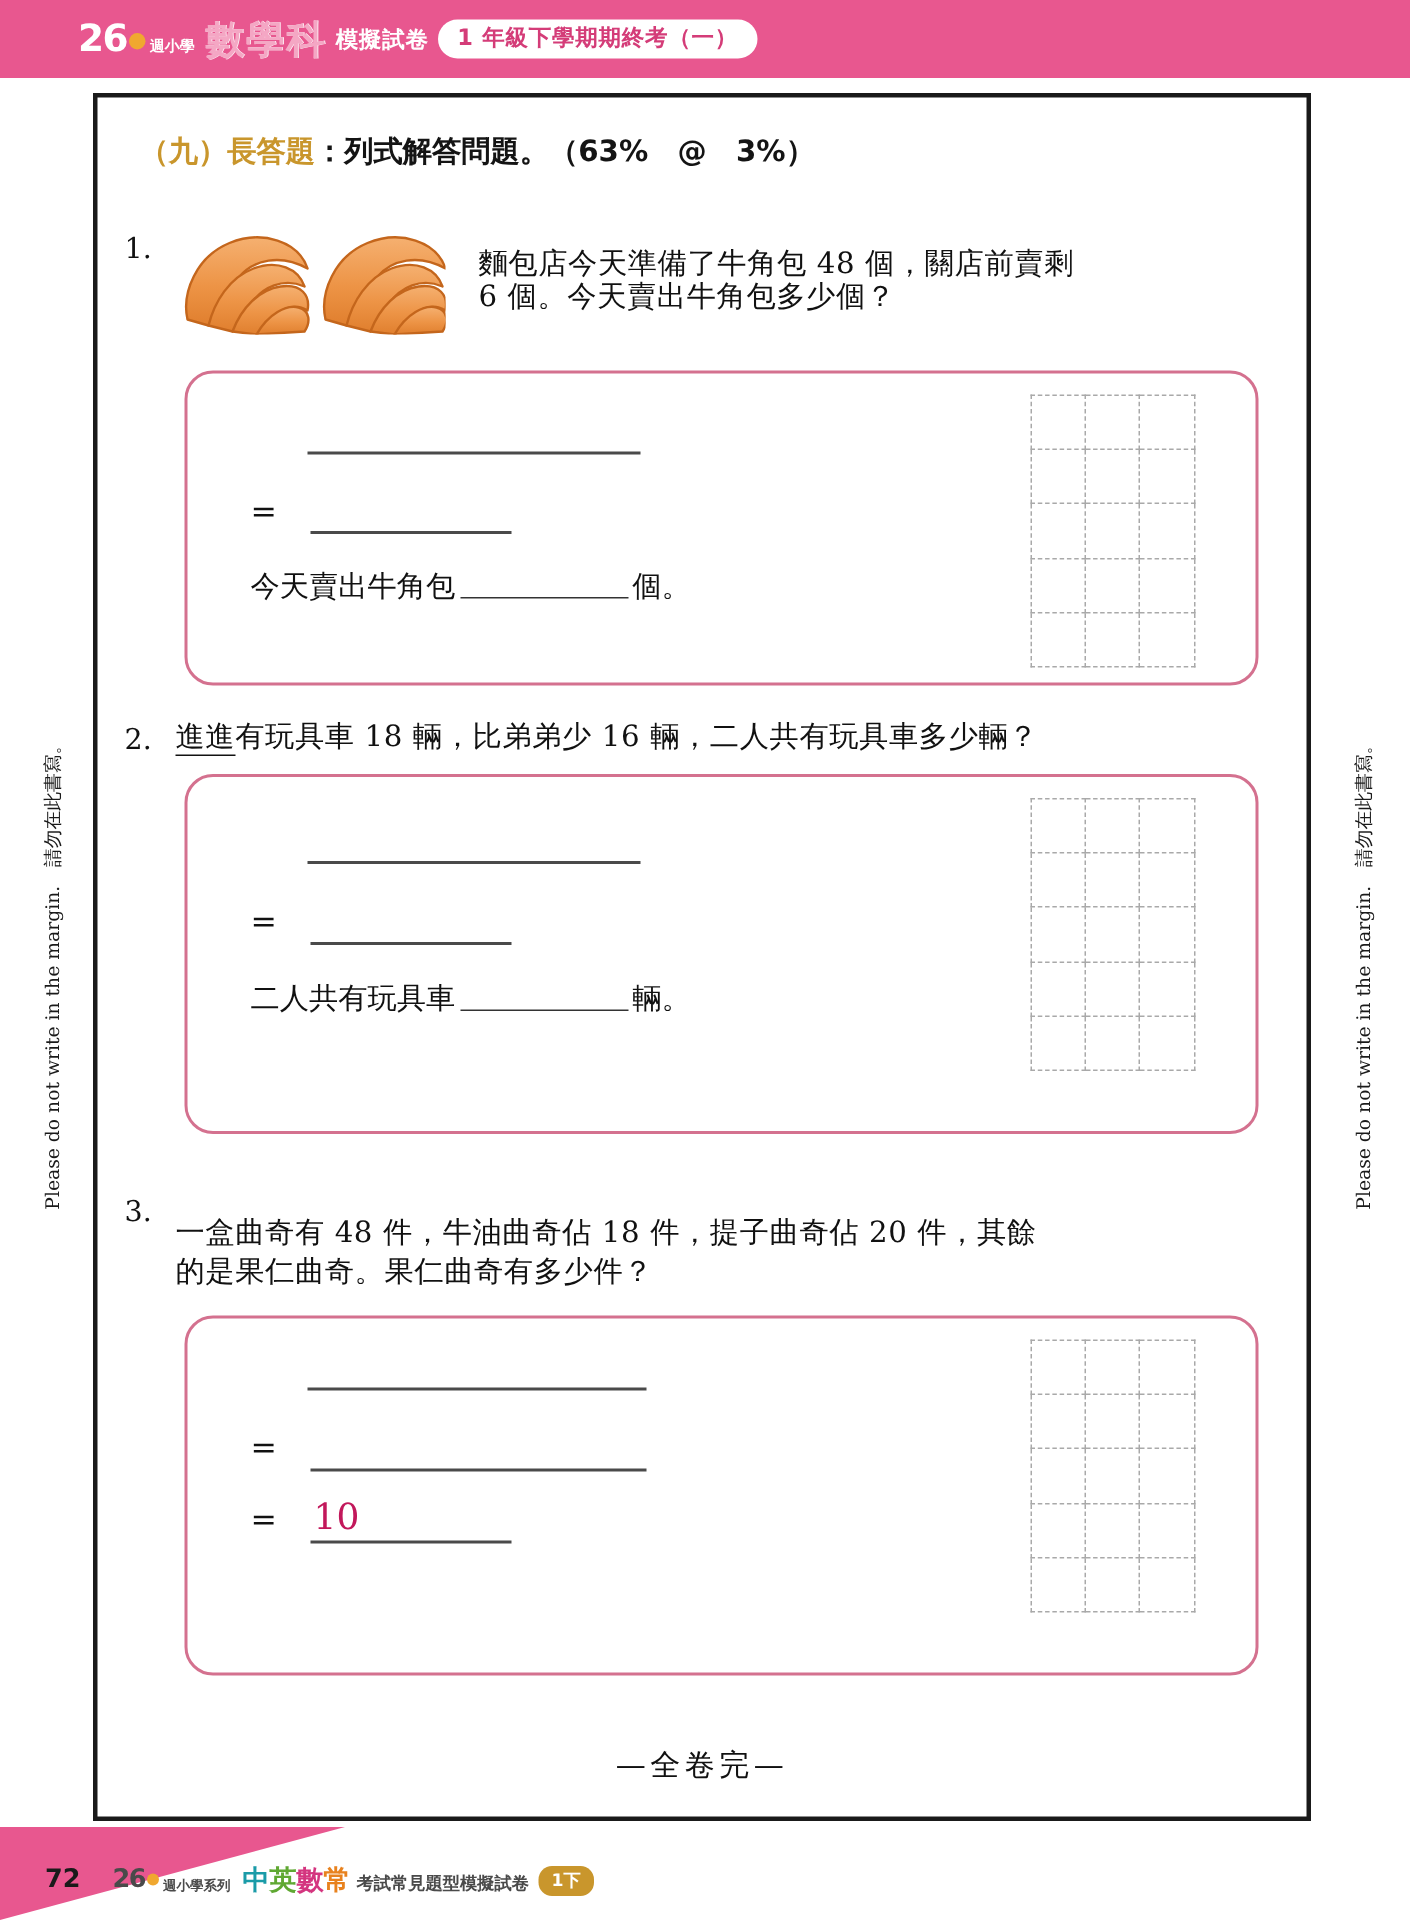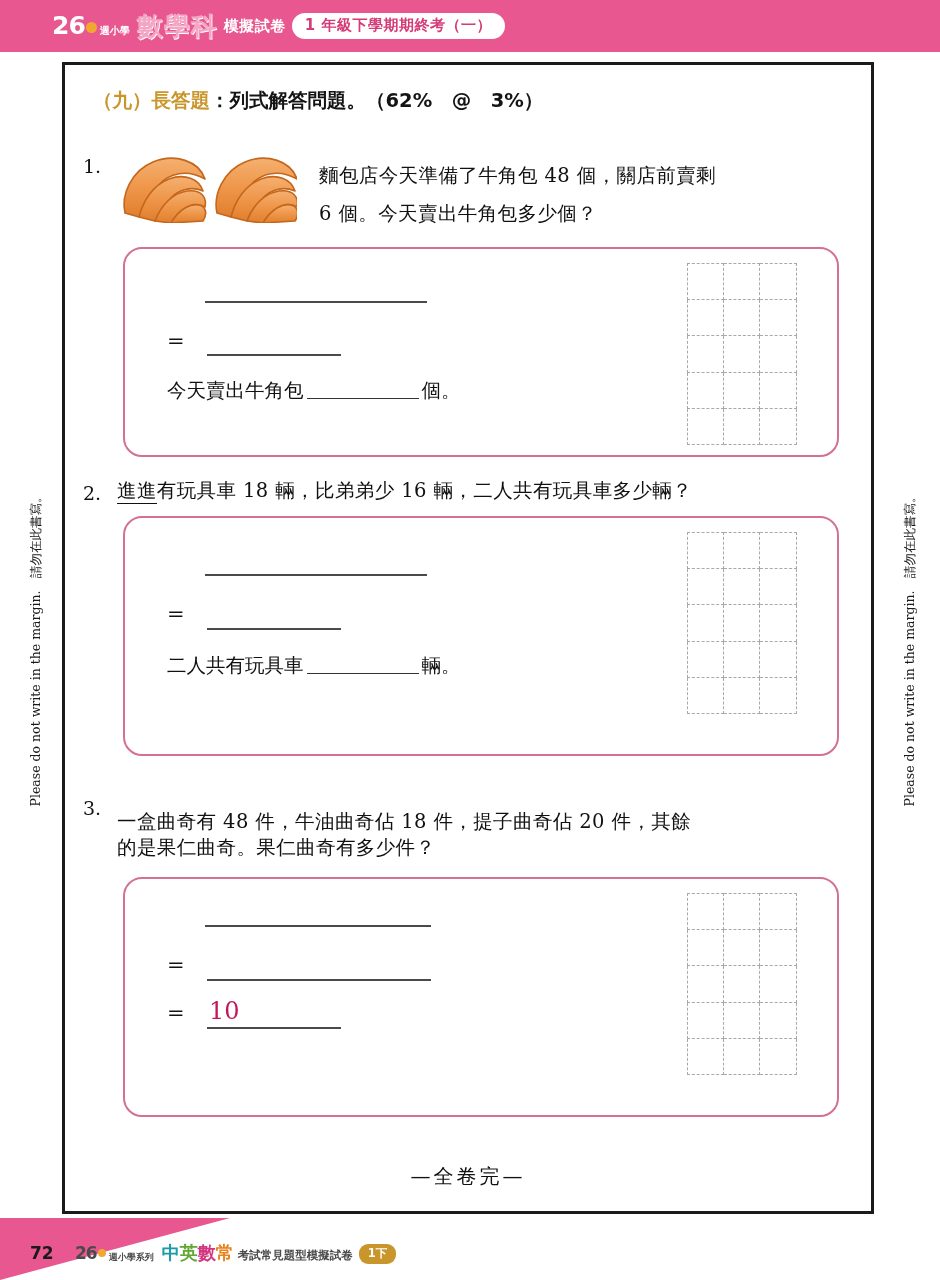--- a/index.html
+++ b/index.html
@@ -188,21 +188,21 @@
     <span class="grade-pill">1 年級下學期期終考（一）</span>
   </div>
 </div>
 
 <div class="margin-note margin-left">Please do not write in the margin.　請勿在此書寫。</div>
 <div class="margin-note margin-right">Please do not write in the margin.　請勿在此書寫。</div>
 
 <div class="frame">
 
   <div class="sec-head">
-    <span class="sec-num">（九）長答題</span><span class="sec-rest">：列式解答問題。（62%　@　3%）</span>
+    <span class="sec-num">（九）長答題</span><span class="sec-rest">：列式解答問題。（63%　@　3%）</span>
   </div>
 
   <div class="q" style="top:78px;height:320px;">
     <div class="q-no" style="top:12px;">1.</div>
 
     <div class="croissants">
       <svg width="180" height="72" viewBox="0 0 180 72">
         <defs>
           <linearGradient id="cg" x1="0" y1="0" x2="0" y2="1">
             <stop offset="0%" stop-color="#f5b070"></stop>
@@ -219,21 +219,21 @@
         <g transform="translate(92,0)">
           <path d="M8 62 C4 44 14 20 36 11 C58 2 82 10 88 28 C70 18 52 22 42 34 C32 46 26 58 22 66 Z" fill="url(#cg)" stroke="#c4661c" stroke-width="1.6" stroke-linejoin="round"></path>
           <path d="M22 66 C26 50 36 34 52 28 C68 22 82 28 86 40 C72 34 58 40 50 52 C44 61 40 67 38 70 Z" fill="url(#cg)" stroke="#c4661c" stroke-width="1.6" stroke-linejoin="round"></path>
           <path d="M38 70 C44 54 56 42 70 40 C84 38 90 46 88 56 C78 50 68 56 62 64 C58 69 56 71 54 72 Z" fill="url(#cg)" stroke="#c4661c" stroke-width="1.6" stroke-linejoin="round"></path>
           <path d="M54 72 C62 58 74 52 82 54 C90 56 90 64 86 70 Z" fill="url(#cg)" stroke="#c4661c" stroke-width="1.6" stroke-linejoin="round"></path>
         </g>
       </svg>
     </div>
 
     <div class="q-text" style="left:254px;top:12px;">麵包店今天準備了牛角包 48 個，關店前賣剩</div>
-    <div class="q-text" style="left:254px;top:50px;">6 個。今天賣出牛角包多少個？</div>
+    <div class="q-text" style="left:254px;top:34px;">6 個。今天賣出牛角包多少個？</div>
 
     <div class="abox" style="top:104px;height:210px;">
       <div class="ansline" style="left:80px;top:52px;width:222px;"></div>
       <div class="eq" style="left:42px;top:80px;">=</div>
       <div class="ansline" style="left:82px;top:105px;width:134px;"></div>
       <div class="ans-sentence" style="left:42px;top:128px;">
         <span>今天賣出牛角包</span><span class="blankfill"></span><span>個。</span>
       </div>
       <div class="grid" style="left:562px;top:14px;width:110px;height:182px;">
         <div class="cell t l"></div>

